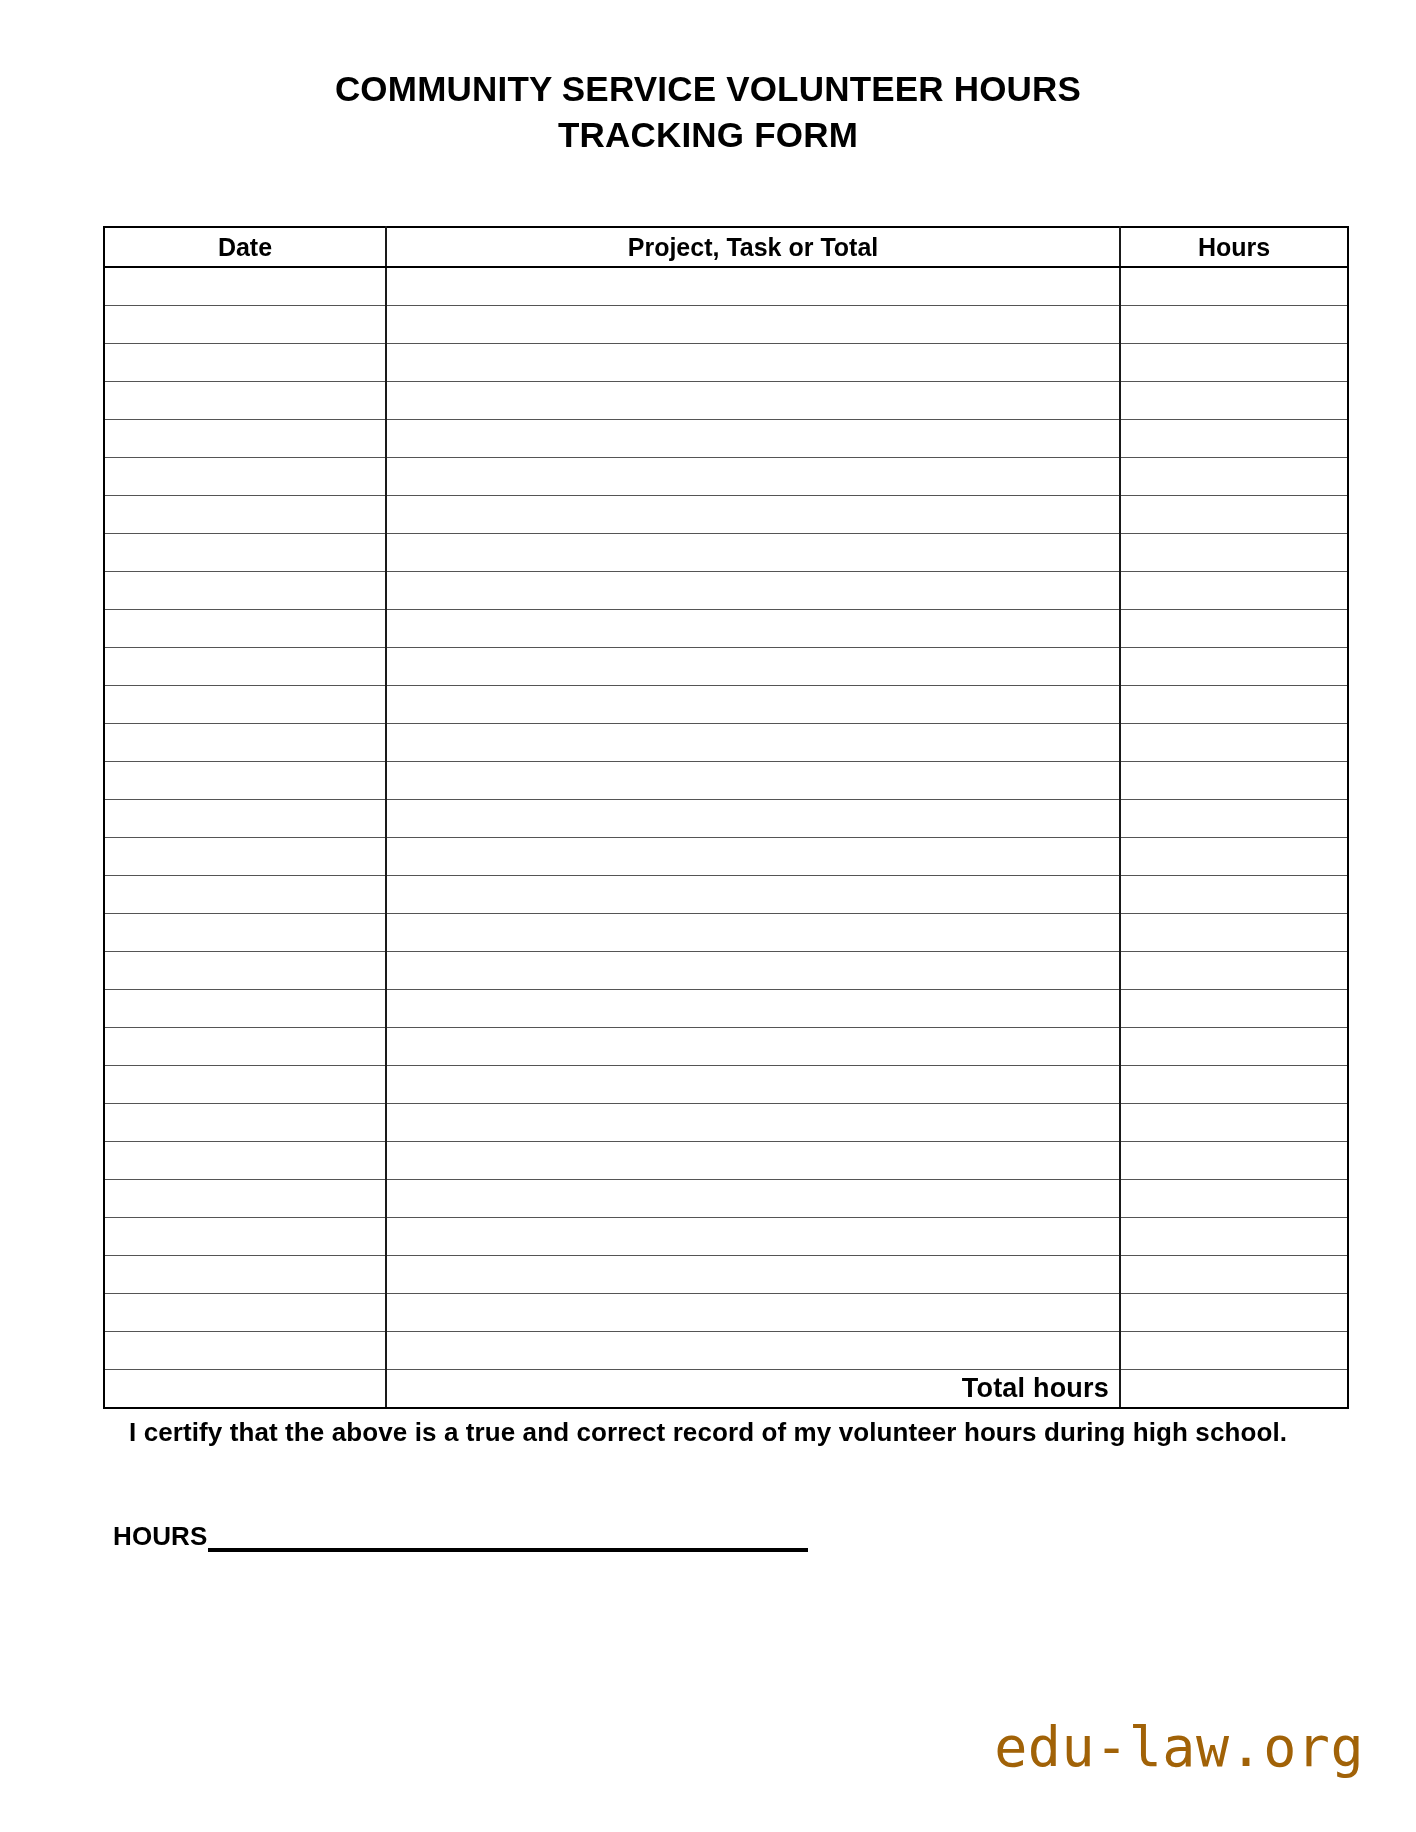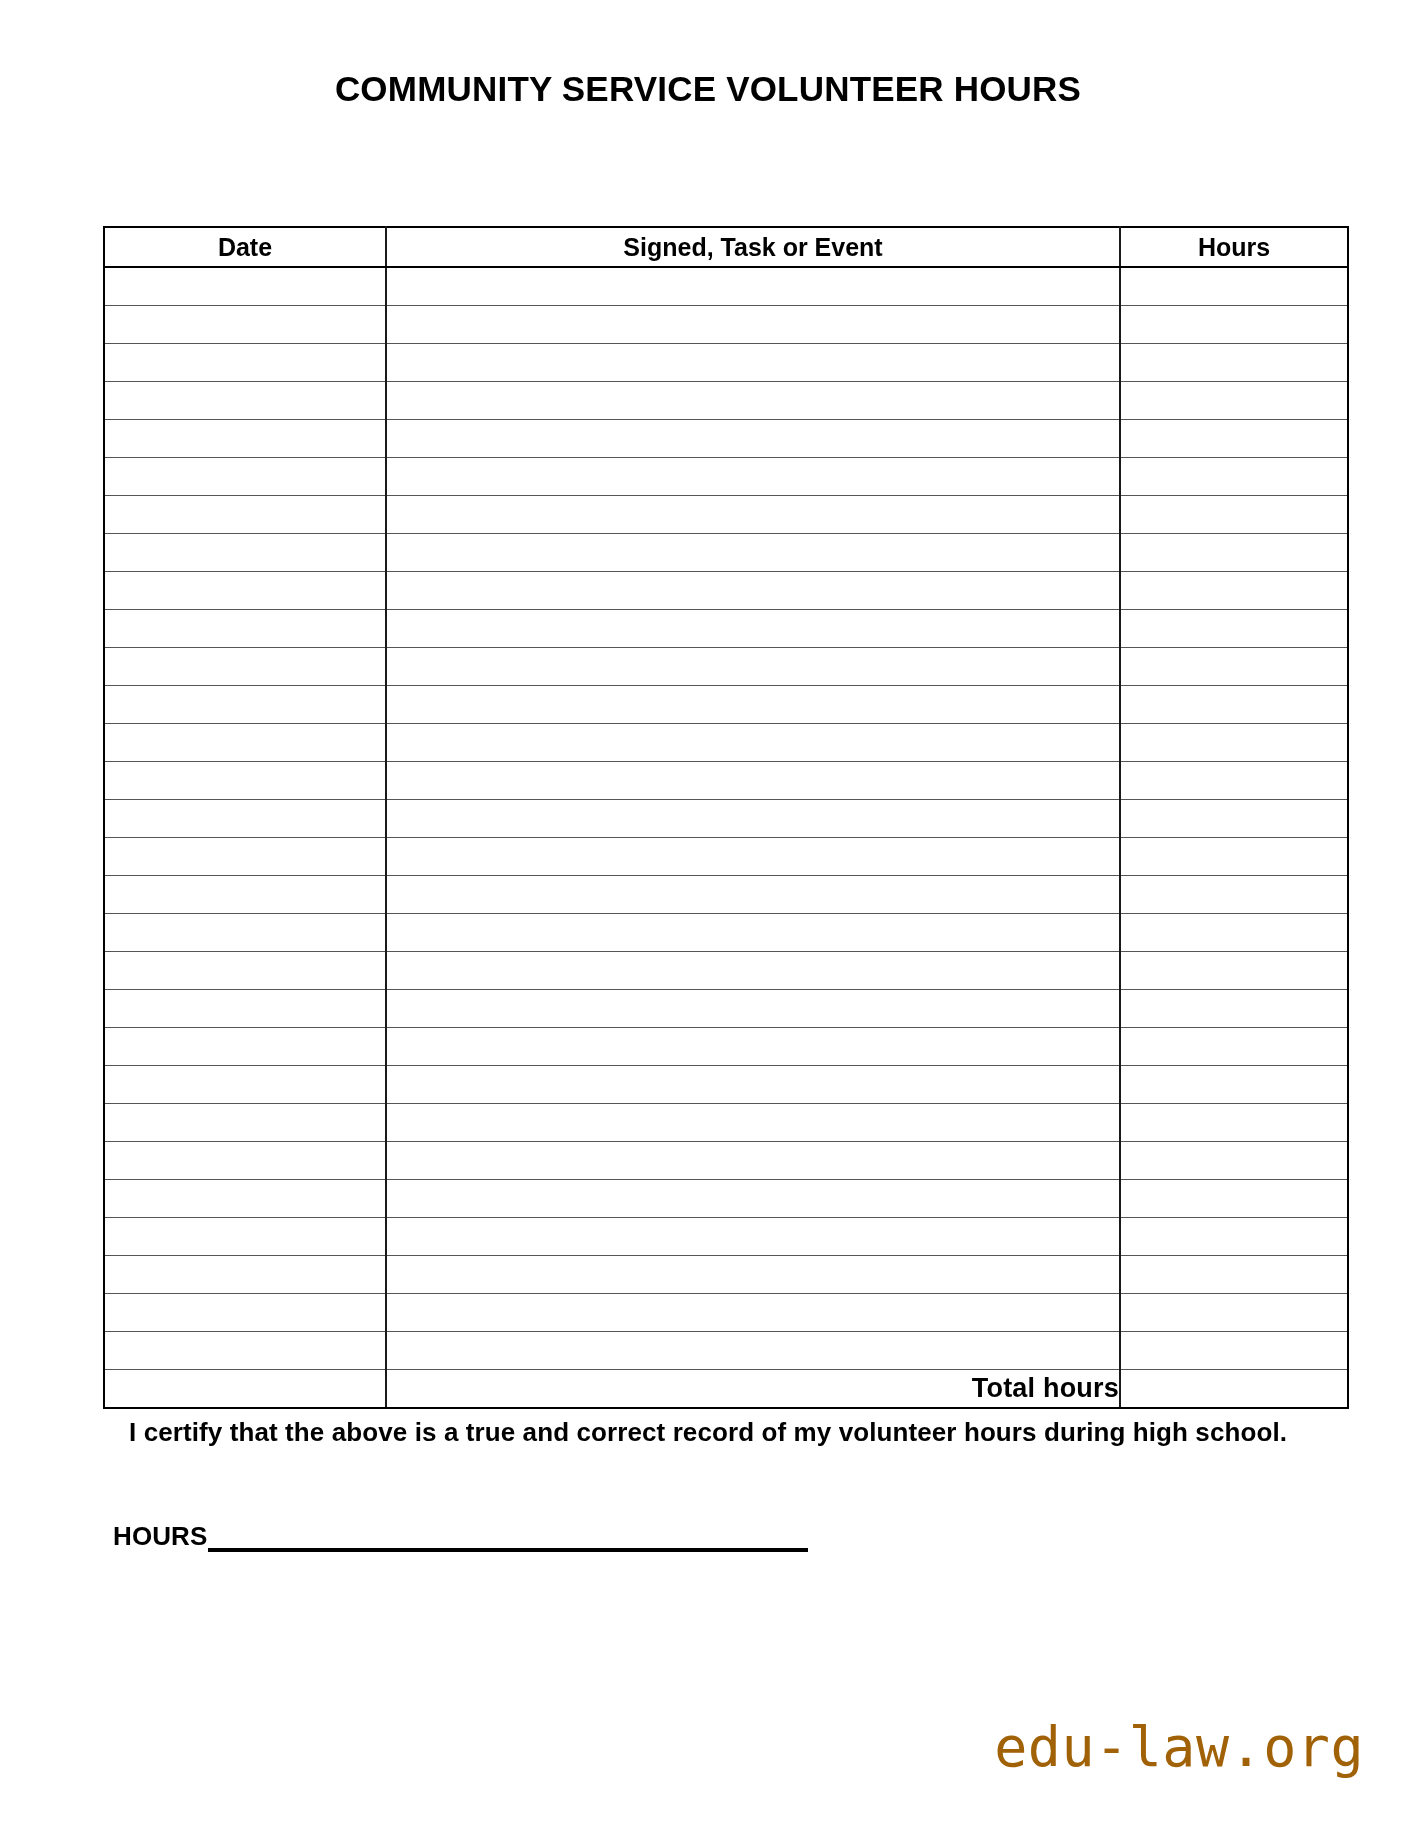--- a/index.html
+++ b/index.html
@@ -67,20 +67,21 @@
     text-align: center;
     border-bottom: 1px solid #555555;
   }
   .sheet-table td.blank-cell {
     height: 37px;
   }
   .sheet-table td.total-label {
     text-align: right;
     font-size: 27px;
     font-weight: bold;
+    padding-right: 10px;
     letter-spacing: 0.2px;
   }
 
   
   .sheet-table tr > *:first-child { border-left: 2px solid #000000; }
   .sheet-table tr > *:last-child  { border-right: 2px solid #000000; }
   .sheet-table tr:first-child > * { border-top: 2px solid #000000; }
   .sheet-table tr:last-child > *  { border-bottom: 2px solid #000000; }
 
   
@@ -138,32 +139,33 @@
     white-space: nowrap;
   }
 </style>
 </head>
 <body>
 
 <div class="page">
 
   <div class="title-block">
     <div class="title-line">COMMUNITY SERVICE VOLUNTEER HOURS</div>
+    <div class="title-line">TRACKING FORM</div>
   </div>
 
   <table class="sheet-table">
     <colgroup>
       <col class="col-date">
       <col class="col-task">
       <col class="col-hours">
     </colgroup>
     <thead>
       <tr>
         <th class="c-date">Date</th>
-        <th class="c-task">Signed, Task or Event</th>
+        <th class="c-task">Project, Task or Total</th>
         <th class="c-hours">Hours</th>
       </tr>
     </thead>
     <tbody id="table-body">
         <tr>
           <td class="blank-cell c-date"></td>
           <td class="blank-cell c-task"></td>
           <td class="blank-cell c-hours"></td>
         </tr>
         <tr>

